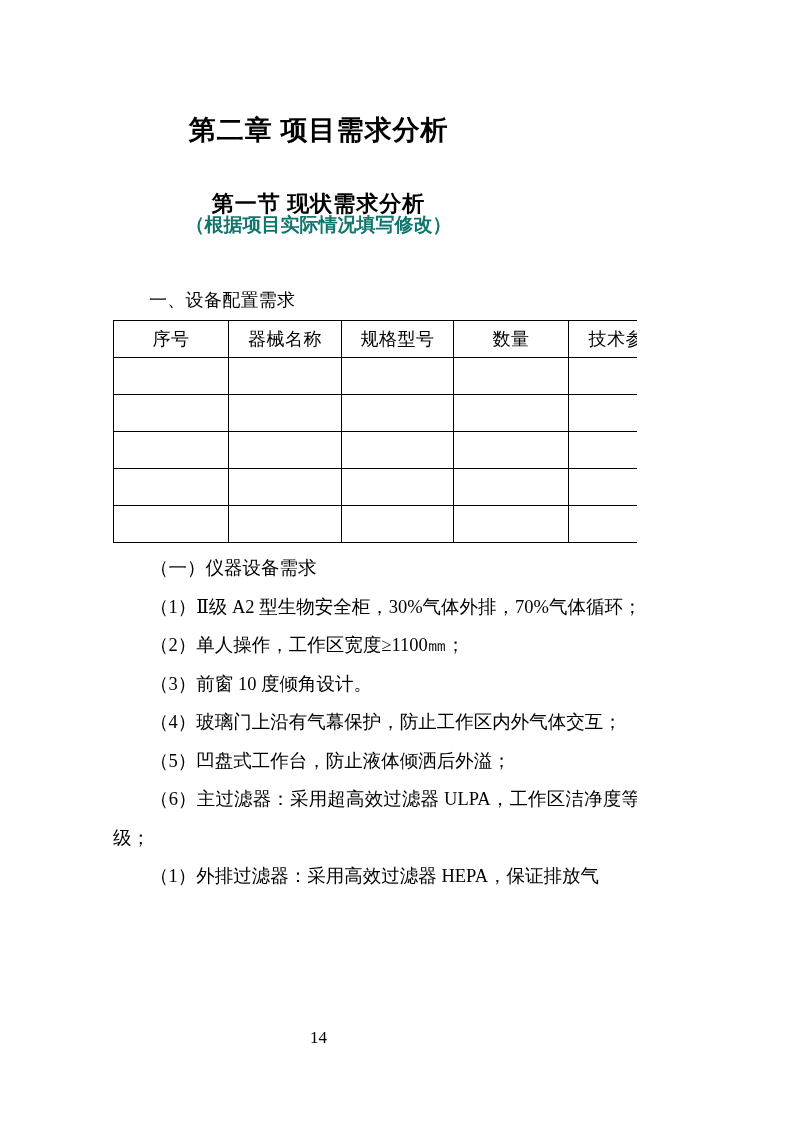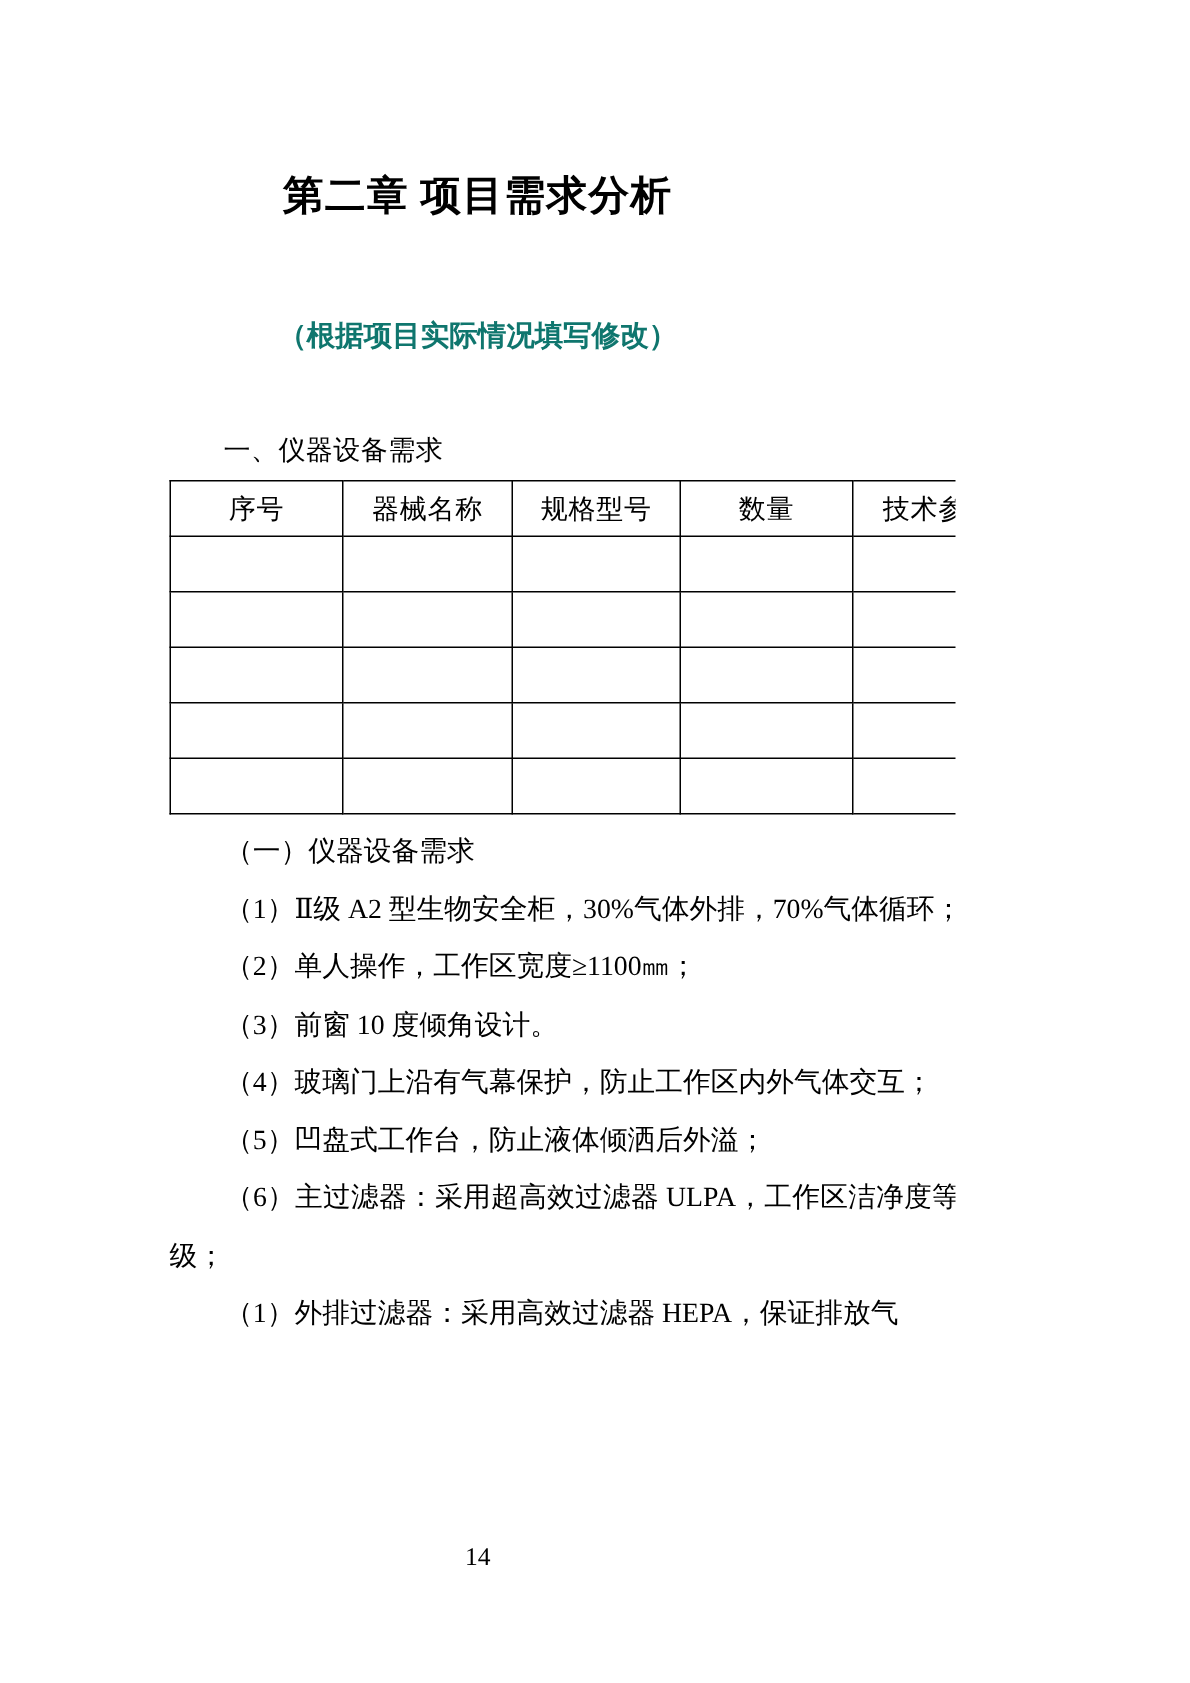--- a/index.html
+++ b/index.html
@@ -117,26 +117,27 @@
     line-height: 20px;
   }
 </style>
 </head>
 <body>
 
 <div class="page">
 
   <h1 class="chapter-title">第二章 项目需求分析</h1>
 
+  <h2 class="section-title">第一节 现状需求分析</h2>
 
   <div class="section-note" id="section-note" style="color: #0f766e;">（根据项目实际情况填写修改）</div>
 
   <div class="content">
 
-    <p class="sub-heading">一、仪器设备需求</p>
+    <p class="sub-heading">一、设备配置需求</p>
 
     <table class="req-table">
       <colgroup>
         <col class="c0">
           <col class="c1">
           <col class="c2">
           <col class="c3">
           <col class="c4">
       </colgroup>
       <thead>

